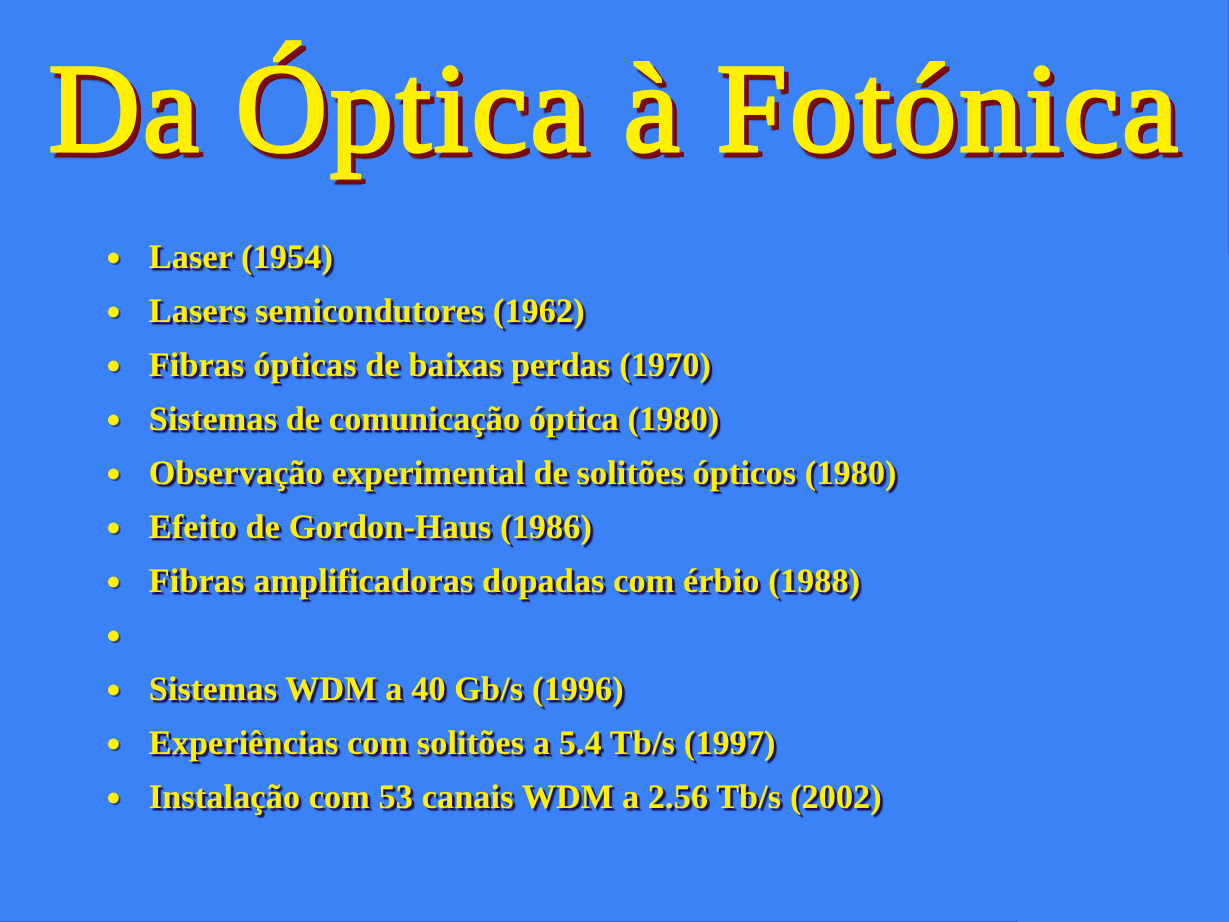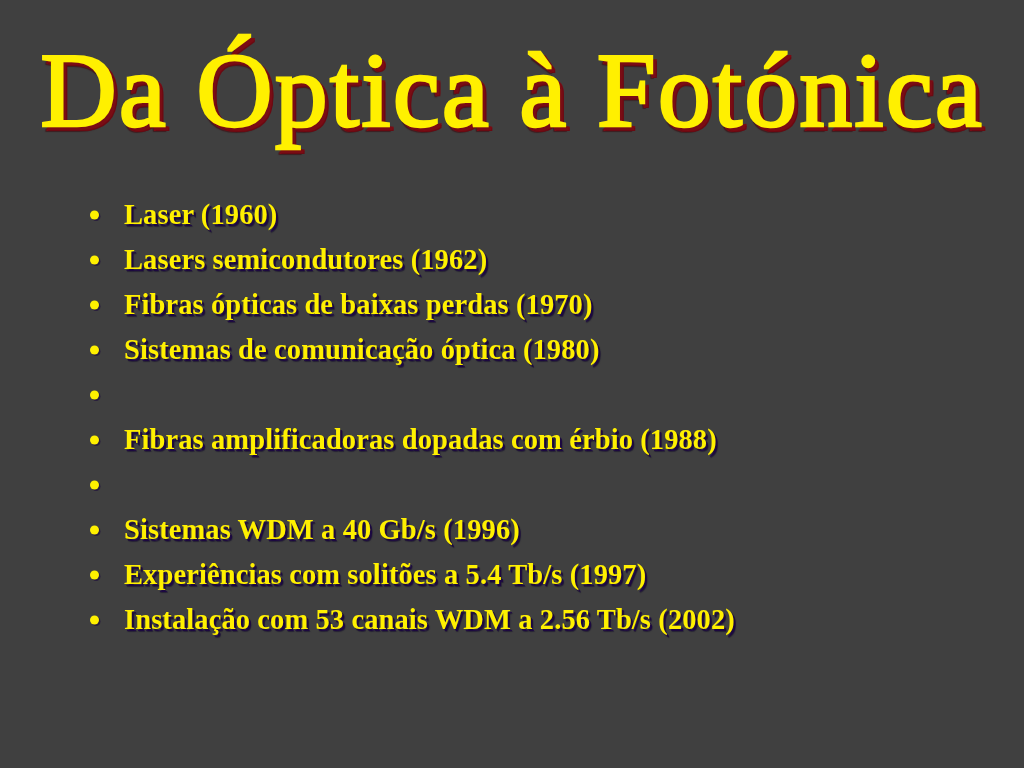--- a/index.html
+++ b/index.html
@@ -11,21 +11,21 @@
     height: 768px;
     overflow: hidden;
     background: #0A00A0;
     font-family: "Liberation Serif", "DejaVu Serif", serif;
   }
 
   .slide {
     position: relative;
     width: 1024px;
     height: 768px;
-    background: #404040;
+    background: #3b82f6;
     box-sizing: border-box;
   }
 
   
   .title-wrap {
     position: absolute;
     top: 38px;
     left: 0;
     width: 1024px;
     text-align: center;
@@ -93,36 +93,41 @@
 
 <div class="slide">
 
   <div class="title-wrap">
     <span class="title">Da Óptica à Fotónica</span>
   </div>
 
   <ul class="bullets">
     <li class="bullet-row">
       <span class="bullet-dot"></span>
-      <span class="bullet-text">Laser (1960)</span>
+      <span class="bullet-text">Laser (1954)</span>
     </li>
     <li class="bullet-row">
       <span class="bullet-dot"></span>
       <span class="bullet-text">Lasers semicondutores (1962)</span>
     </li>
     <li class="bullet-row">
       <span class="bullet-dot"></span>
       <span class="bullet-text">Fibras ópticas de baixas perdas (1970)</span>
     </li>
     <li class="bullet-row">
       <span class="bullet-dot"></span>
       <span class="bullet-text">Sistemas de comunicação óptica (1980)</span>
     </li>
     <li class="bullet-row">
       <span class="bullet-dot"></span>
+      <span class="bullet-text">Observação experimental de solitões ópticos (1980)</span>
+    </li>
+    <li class="bullet-row">
+      <span class="bullet-dot"></span>
+      <span class="bullet-text">Efeito de Gordon-Haus (1986)</span>
     </li>
     <li class="bullet-row">
       <span class="bullet-dot"></span>
       <span class="bullet-text">Fibras amplificadoras dopadas com érbio (1988)</span>
     </li>
     <li class="bullet-row">
       <span class="bullet-dot"></span>
     </li>
     <li class="bullet-row">
       <span class="bullet-dot"></span>

